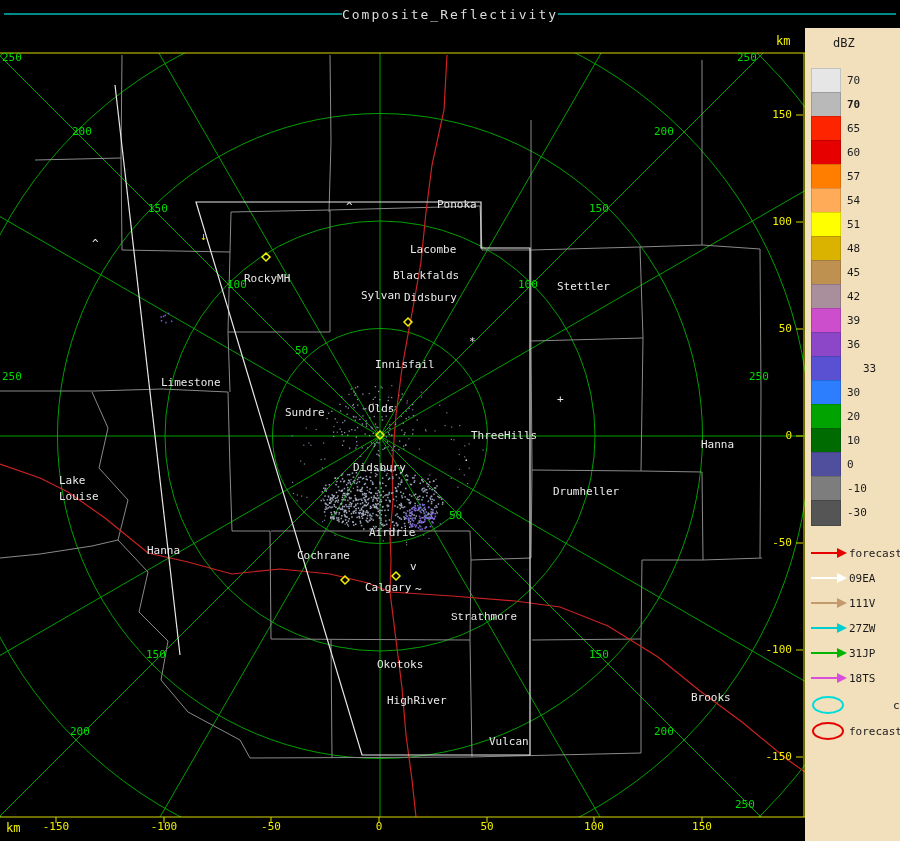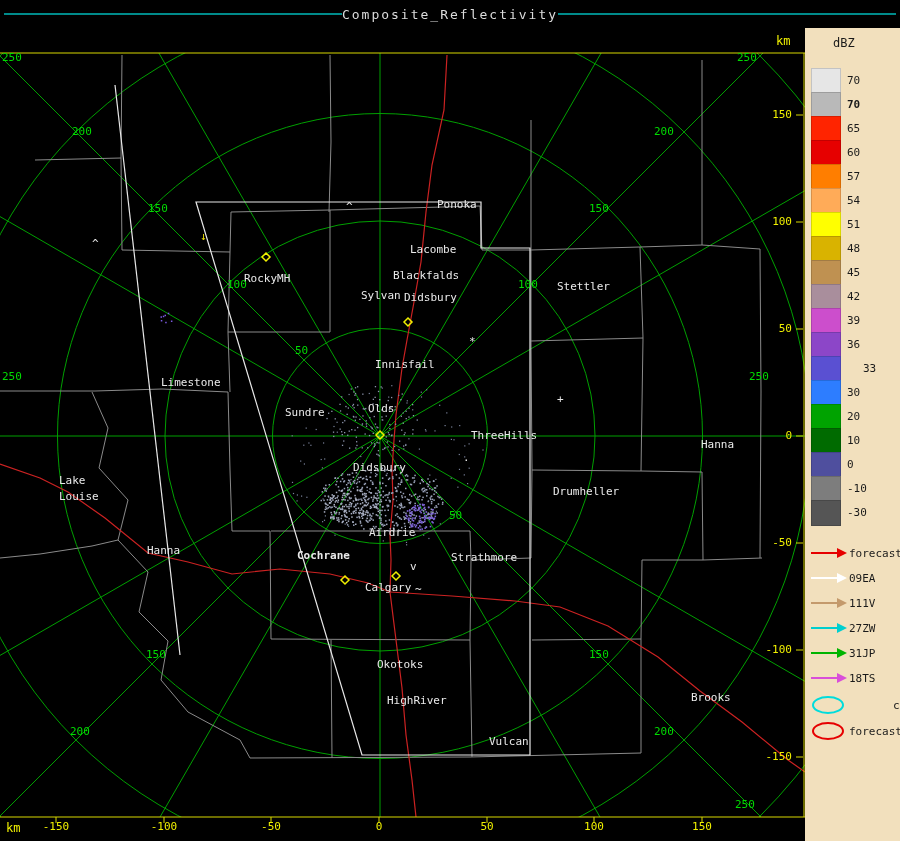--- a/index.html
+++ b/index.html
@@ -1048,24 +1048,24 @@
       <span class="lbl" style="left: 161px; top: 377px; color: rgb(234, 234, 234);">Limestone</span>
       <span class="lbl" style="left: 285px; top: 407px; color: rgb(234, 234, 234);">Sundre</span>
       <span class="lbl" style="left: 368px; top: 403px; color: rgb(234, 234, 234);">Olds</span>
       <span class="lbl" style="left: 353px; top: 442px; color: rgb(234, 234, 234); margin-top: 20px;">Didsbury</span>
       <span class="lbl" style="left: 471px; top: 430px; color: rgb(234, 234, 234);">ThreeHills</span>
       <span class="lbl" style="left: 682px; top: 439px; color: rgb(234, 234, 234); margin-left: 19px;">Hanna</span>
       <span class="lbl" style="left: 553px; top: 486px; color: rgb(234, 234, 234);">Drumheller</span>
       <span class="lbl" style="left: 59px; top: 475px; color: rgb(234, 234, 234);">Lake</span>
       <span class="lbl" style="left: 59px; top: 491px; color: rgb(234, 234, 234);">Louise</span>
       <span class="lbl" style="left: 147px; top: 545px; color: rgb(234, 234, 234);">Hanna</span>
-      <span class="lbl" style="left: 297px; top: 550px; color: rgb(234, 234, 234); font-weight: bold;">Cochrane</span>
+      <span class="lbl" style="left: 297px; top: 550px; color: rgb(234, 234, 234);">Cochrane</span>
       <span class="lbl" style="left: 369px; top: 527px; color: rgb(234, 234, 234);">Airdrie</span>
       <span class="lbl" style="left: 365px; top: 582px; color: rgb(234, 234, 234);">Calgary</span>
-      <span class="lbl" style="left: 451px; top: 552px; color: rgb(234, 234, 234);">Strathmore</span>
+      <span class="lbl" style="left: 451px; top: 612px; color: rgb(234, 234, 234); font-family: Liberation Mono, monospace;">Strathmore</span>
       <span class="lbl" style="left: 377px; top: 659px; color: rgb(234, 234, 234);">Okotoks</span>
       <span class="lbl" style="left: 387px; top: 695px; color: rgb(234, 234, 234);">HighRiver</span>
       <span class="lbl" style="left: 489px; top: 736px; color: rgb(234, 234, 234);">Vulcan</span>
       <span class="lbl" style="left: 691px; top: 692px; color: rgb(234, 234, 234);">Brooks</span>
       <span class="lbl" style="left: 2px; top: 52px; color: rgb(0, 220, 0);">250</span>
       <span class="lbl" style="left: 72px; top: 126px; color: rgb(0, 220, 0);">200</span>
       <span class="lbl" style="left: 148px; top: 203px; color: rgb(0, 220, 0);">150</span>
       <span class="lbl" style="left: 227px; top: 279px; color: rgb(0, 220, 0);">100</span>
       <span class="lbl" style="left: 295px; top: 345px; color: rgb(0, 220, 0);">50</span>
       <span class="lbl" style="left: 518px; top: 279px; color: rgb(0, 220, 0);">100</span>

